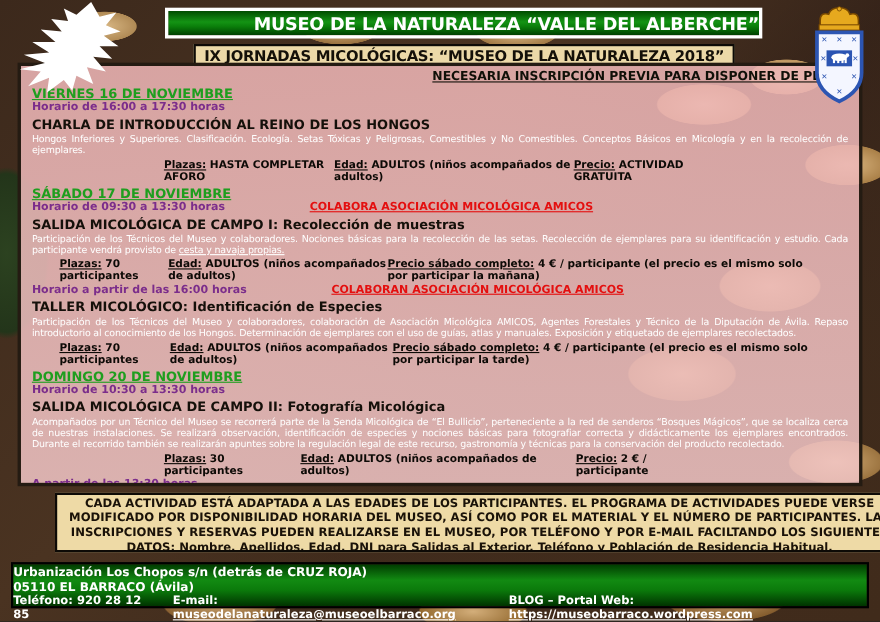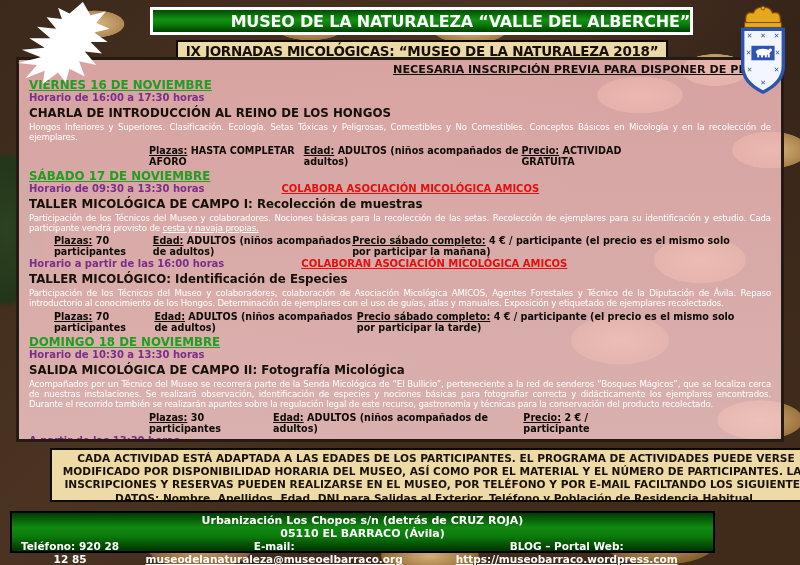--- a/index.html
+++ b/index.html
@@ -45,22 +45,22 @@
   .body .u{text-decoration:underline;}
   .info{display:flex;justify-content:space-between;align-items:baseline;font-weight:bold;font-size:9.6px;color:#0d0a06;margin:2px 0 1px;}
   .info .lbl{text-decoration:underline;}
   .pad-wide{padding:0 120px;}
   .pad-narrow{padding:0 25px;}
   
   .notes{position:absolute;left:14px;top:448px;width:772px;height:54px;box-sizing:border-box;
     border:2px solid #0d0a06;background:#eedaa6;color:#1a1208;
     font-weight:bold;font-size:10.6px;line-height:13.2px;text-align:center;padding:2px 10px;overflow:hidden;margin-left:36px;}
   
-  .footer{position:absolute;left:10px;top:511px;width:705px;height:42px;box-sizing:border-box;
-    border:2px solid #000;color:#fff;text-align:center;padding-top:2px;
+  .footer{position:absolute;left:10px;top:511px;width:780px;height:42px;box-sizing:border-box;
+    border:2px solid #000;color:#fff;text-align:left;padding-top:2px;
     background:linear-gradient(180deg,#003b00 0%,#128a12 38%,#0b7a0b 62%,#003300 100%);}
   .f1{font-weight:bold;font-size:11px;line-height:12.5px;}
   .f2{display:flex;justify-content:center;gap:16px;font-weight:bold;font-size:10.5px;line-height:13px;}
   .link{text-decoration:underline;cursor:pointer;}
 </style>
 </head>
 <body>
 
 <div class="poster">
   <div class="bg"></div>
@@ -114,21 +114,21 @@
       <span><span class="lbl">Plazas:</span> <span>HASTA COMPLETAR AFORO</span></span>
       <span><span class="lbl">Edad:</span> <span>ADULTOS (niños acompañados de adultos)</span></span>
       <span><span class="lbl">Precio:</span> <span>ACTIVIDAD GRATUITA</span></span>
     </div>
 
     <div class="day">SÁBADO 17 DE NOVIEMBRE</div>
     <div class="schedrow">
       <span class="sched">Horario de 09:30 a 13:30 horas</span>
       <span class="collab">COLABORA ASOCIACIÓN MICOLÓGICA AMICOS</span>
     </div>
-    <div class="acttitle">TALLER MICOLÓGICA DE CAMPO I: Recolección de muestras</div>
+    <div class="acttitle">SALIDA MICOLÓGICA DE CAMPO I: Recolección de muestras</div>
     <div class="body">
       <span>Participación de los Técnicos del Museo y colaboradores. Nociones básicas para la recolección de las setas. Recolección de ejemplares para su identificación y estudio. Cada participante vendrá provisto de</span>
       <span class="u">cesta y navaja propias.</span>
     </div>
     <div class="info pad-narrow">
       <span><span class="lbl">Plazas:</span> <span>70 participantes</span></span>
       <span><span class="lbl">Edad:</span> <span>ADULTOS (niños acompañados de adultos)</span></span>
       <span><span class="lbl">Precio sábado completo:</span> <span>4 € / participante (el precio es el mismo solo por participar la mañana)</span></span>
     </div>
     <div class="schedrow">
@@ -136,21 +136,21 @@
       <span class="collab">COLABORAN ASOCIACIÓN MICOLÓGICA AMICOS</span>
     </div>
     <div class="acttitle">TALLER MICOLÓGICO: Identificación de Especies</div>
     <div class="body">Participación de los Técnicos del Museo y colaboradores, colaboración de Asociación Micológica AMICOS, Agentes Forestales y Técnico de la Diputación de Ávila. Repaso introductorio al conocimiento de los Hongos. Determinación de ejemplares con el uso de guías, atlas y manuales. Exposición y etiquetado de ejemplares recolectados.</div>
     <div class="info pad-narrow">
       <span><span class="lbl">Plazas:</span> <span>70 participantes</span></span>
       <span><span class="lbl">Edad:</span> <span>ADULTOS (niños acompañados de adultos)</span></span>
       <span><span class="lbl">Precio sábado completo:</span> <span>4 € / participante (el precio es el mismo solo por participar la tarde)</span></span>
     </div>
 
-    <div class="day">DOMINGO 18 DE NOVIEMBRE</div>
+    <div class="day">DOMINGO 20 DE NOVIEMBRE</div>
     <div class="sched">Horario de 10:30 a 13:30 horas</div>
     <div class="acttitle">SALIDA MICOLÓGICA DE CAMPO II: Fotografía Micológica</div>
     <div class="body">Acompañados por un Técnico del Museo se recorrerá parte de la Senda Micológica de “El Bullicio”, perteneciente a la red de senderos “Bosques Mágicos”, que se localiza cerca de nuestras instalaciones. Se realizará observación, identificación de especies y nociones básicas para fotografiar correcta y didácticamente los ejemplares encontrados. Durante el recorrido también se realizarán apuntes sobre la regulación legal de este recurso, gastronomía y técnicas para la conservación del producto recolectado.</div>
     <div class="info pad-wide">
       <span><span class="lbl">Plazas:</span> <span>30 participantes</span></span>
       <span><span class="lbl">Edad:</span> <span>ADULTOS (niños acompañados de adultos)</span></span>
       <span><span class="lbl">Precio:</span> <span>2 € / participante</span></span>
     </div>
     <div class="sched">A partir de las 13:30 horas</div>
 

